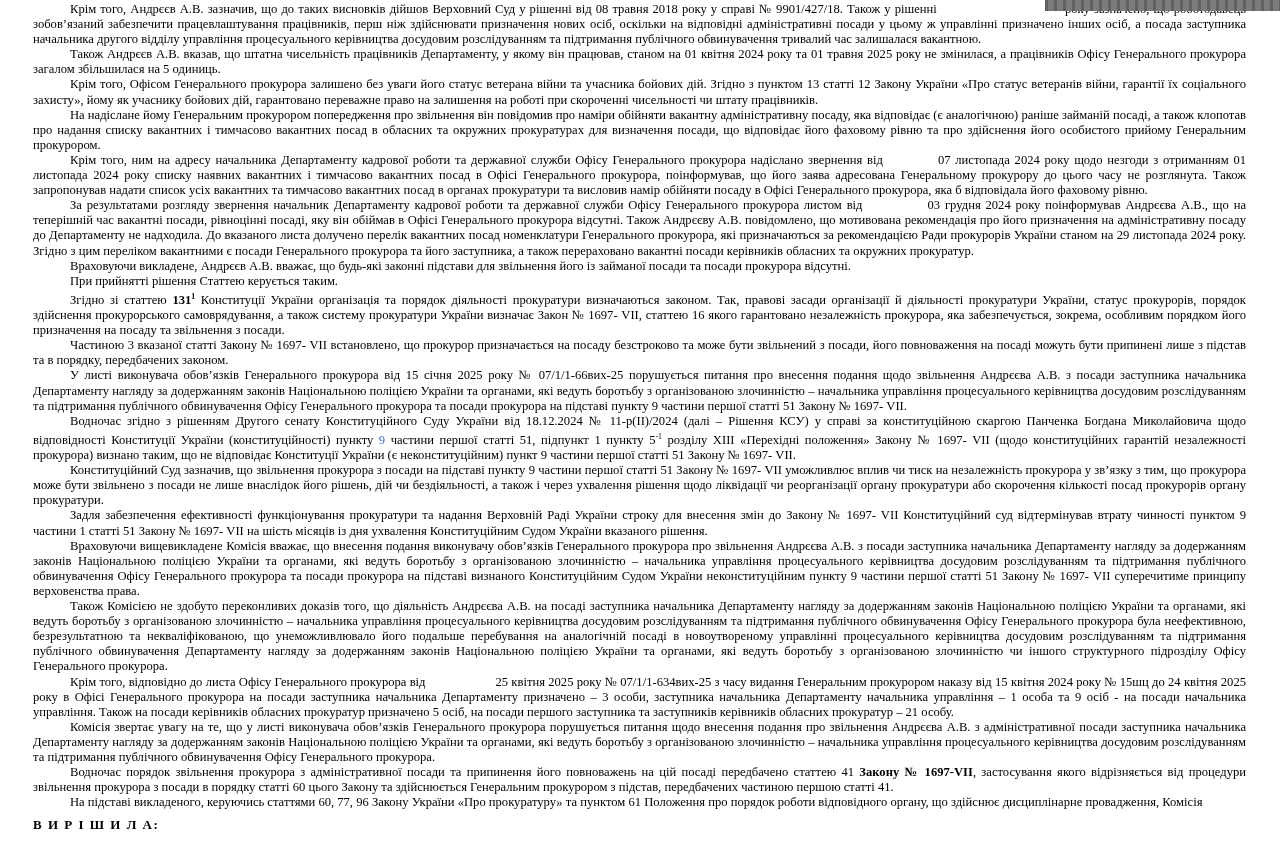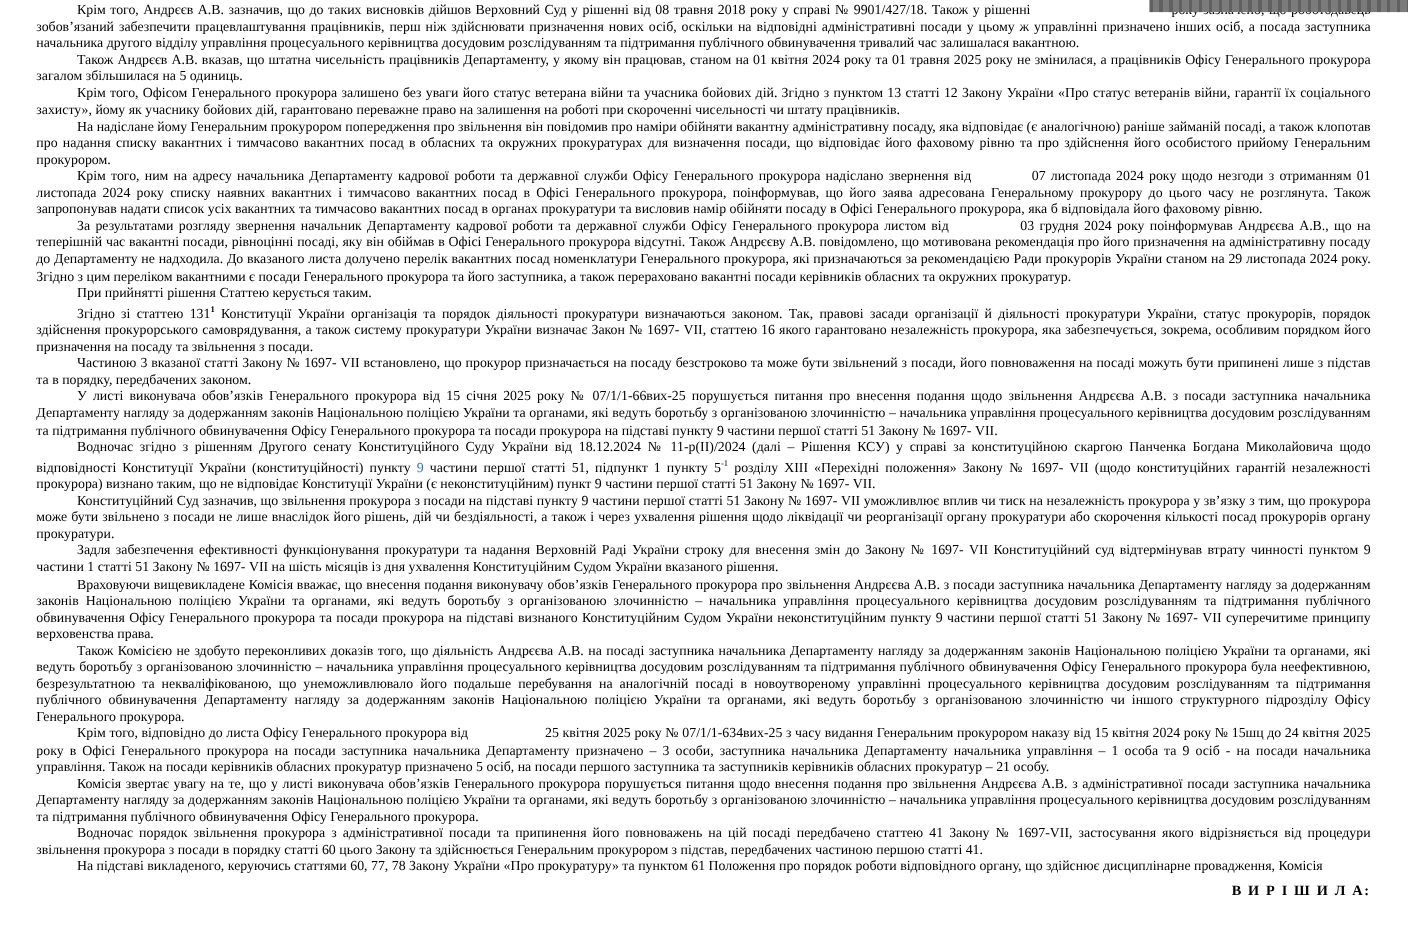--- a/index.html
+++ b/index.html
@@ -9,27 +9,27 @@
     font-family: "Liberation Serif", serif;
     font-size: 12.6px;
   }
   #page { position: relative; width: 1280px; height: 865px; }
   #doc { padding: 2px 34px 0 33px; }
   .para {
     text-align: justify; text-indent: 37px;
     line-height: 15.1px; margin: 0;
   }
   .para span { white-space: normal; }
-  .bold { font-weight: normal; }
+  .bold { font-weight: bold; }
   .sup { vertical-align: super; font-size: 0.62em; }
   .bold-sup { vertical-align: super; font-size: 0.62em; font-weight: bold; }
   .link { color: #3b6fd6; }
   .gap { display: inline-block; height: 1px; }
   .heading {
-    text-align: right; text-indent: 0; font-weight: bold;
+    text-align: left; text-indent: 0; font-weight: bold;
     letter-spacing: 1.5px; font-size: 13px;
     margin-top: 7px; margin-bottom: 7px;
   }
   .redaction-bar {
     position: absolute; left: 1045px; top: 0;
     width: 235px; height: 11px;
     background-color: #7b7b7b;
     background-image: repeating-linear-gradient(90deg,
       rgba(35,35,35,0.30) 0 3px, rgba(0,0,0,0) 3px 9px);
   }
@@ -38,29 +38,30 @@
 <body style="background-color: rgb(255, 255, 255); color: rgb(0, 0, 0);">
 
 <div id="page">
   <div id="doc">
       <div class="para"><span>Крім того, Андрєєв А.В. зазначив, що до таких висновків дійшов Верховний Суд у рішенні від 08 травня 2018 року у справі № 9901/427/18. Також у рішенні </span><span class="gap" style="width: 120px;"></span><span> року зазначено, що роботодавець зобов’язаний забезпечити працевлаштування працівників, перш ніж здійснювати призначення нових осіб, оскільки на відповідні адміністративні посади у цьому ж управлінні призначено інших осіб, а посада заступника начальника другого відділу управління процесуального керівництва досудовим розслідуванням та підтримання публічного обвинувачення тривалий час залишалася вакантною.</span></div>
       <div class="para"><span>Також Андрєєв А.В. вказав, що штатна чисельність працівників Департаменту, у якому він працював, станом на 01 квітня 2024 року та 01 травня 2025 року не змінилася, а працівників Офісу Генерального прокурора загалом збільшилася на 5 одиниць.</span></div>
       <div class="para"><span>Крім того, Офісом Генерального прокурора залишено без уваги його статус ветерана війни та учасника бойових дій. Згідно з пунктом 13 статті 12 Закону України «Про статус ветеранів війни, гарантії їх соціального захисту», йому як учаснику бойових дій, гарантовано переважне право на залишення на роботі при скороченні чисельності чи штату працівників.</span></div>
       <div class="para"><span>На надіслане йому Генеральним прокурором попередження про звільнення він повідомив про наміри обійняти вакантну адміністративну посаду, яка відповідає (є аналогічною) раніше займаній посаді, а також клопотав про надання списку вакантних і тимчасово вакантних посад в обласних та окружних прокуратурах для визначення посади, що відповідає його фаховому рівню та про здійснення його особистого прийому Генеральним прокурором.</span></div>
       <div class="para"><span>Крім того, ним на адресу начальника Департаменту кадрової роботи та державної служби Офісу Генерального прокурора надіслано звернення від</span><span class="gap" style="width: 55px;"></span><span>07 листопада 2024 року щодо незгоди з отриманням 01 листопада 2024 року списку наявних вакантних і тимчасово вакантних посад в Офісі Генерального прокурора, поінформував, що його заява адресована Генеральному прокурору до цього часу не розглянута. Також запропонував надати список усіх вакантних та тимчасово вакантних посад в органах прокуратури та висловив намір обійняти посаду в Офісі Генерального прокурора, яка б відповідала його фаховому рівню.</span></div>
       <div class="para"><span>За результатами розгляду звернення начальник Департаменту кадрової роботи та державної служби Офісу Генерального прокурора листом від</span><span class="gap" style="width: 65px;"></span><span>03 грудня 2024 року поінформував Андрєєва А.В., що на теперішній час вакантні посади, рівноцінні посаді, яку він обіймав в Офісі Генерального прокурора відсутні. Також Андрєєву А.В. повідомлено, що мотивована рекомендація про його призначення на адміністративну посаду до Департаменту не надходила. До вказаного листа долучено перелік вакантних посад номенклатури Генерального прокурора, які призначаються за рекомендацією Ради прокурорів України станом на 29 листопада 2024 року. Згідно з цим переліком вакантними є посади Генерального прокурора та його заступника, а також перераховано вакантні посади керівників обласних та окружних прокуратур.</span></div>
+      <div class="para"><span>Враховуючи викладене, Андрєєв А.В. вважає, що будь-які законні підстави для звільнення його із займаної посади та посади прокурора відсутні.</span></div>
       <div class="para"><span>При прийнятті рішення Статтею керується таким.</span></div>
       <div class="para"><span>Згідно зі статтею </span><span class="bold">131</span><span class="bold-sup">1</span><span> Конституції України організація та порядок діяльності прокуратури визначаються законом. Так, правові засади організації й діяльності прокуратури України, статус прокурорів, порядок здійснення прокурорського самоврядування, а також систему прокуратури України визначає Закон № 1697- VII, статтею 16 якого гарантовано незалежність прокурора, яка забезпечується, зокрема, особливим порядком його призначення на посаду та звільнення з посади.</span></div>
       <div class="para"><span>Частиною 3 вказаної статті Закону № 1697- VII встановлено, що прокурор призначається на посаду безстроково та може бути звільнений з посади, його повноваження на посаді можуть бути припинені лише з підстав та в порядку, передбачених законом.</span></div>
       <div class="para"><span>У листі виконувача обов’язків Генерального прокурора від 15 січня 2025 року № 07/1/1-66вих-25 порушується питання про внесення подання щодо звільнення Андрєєва А.В. з посади заступника начальника Департаменту нагляду за додержанням законів Національною поліцією України та органами, які ведуть боротьбу з організованою злочинністю – начальника управління процесуального керівництва досудовим розслідуванням та підтримання публічного обвинувачення Офісу Генерального прокурора та посади прокурора на підставі пункту 9 частини першої статті 51 Закону № 1697- VII.</span></div>
       <div class="para"><span>Водночас згідно з рішенням Другого сенату Конституційного Суду України від 18.12.2024 № 11-р(ІІ)/2024 (далі – Рішення КСУ) у справі за конституційною скаргою Панченка Богдана Миколайовича щодо відповідності Конституції України (конституційності) пункту </span><span class="link" style="color: rgb(59, 111, 214);">9</span><span> частини першої статті 51, підпункт 1 пункту 5</span><span class="sup">-1</span><span> розділу XIII «Перехідні положення» Закону № 1697- VII (щодо конституційних гарантій незалежності прокурора) визнано таким, що не відповідає Конституції України (є неконституційним) пункт 9 частини першої статті 51 Закону № 1697- VII.</span></div>
       <div class="para"><span>Конституційний Суд зазначив, що звільнення прокурора з посади на підставі пункту 9 частини першої статті 51 Закону № 1697- VII уможливлює вплив чи тиск на незалежність прокурора у зв’язку з тим, що прокурора може бути звільнено з посади не лише внаслідок його рішень, дій чи бездіяльності, а також і через ухвалення рішення щодо ліквідації чи реорганізації органу прокуратури або скорочення кількості посад прокурорів органу прокуратури.</span></div>
       <div class="para"><span>Задля забезпечення ефективності функціонування прокуратури та надання Верховній Раді України строку для внесення змін до Закону № 1697- VII Конституційний суд відтермінував втрату чинності пунктом 9 частини 1 статті 51 Закону № 1697- VII на шість місяців із дня ухвалення Конституційним Судом України вказаного рішення.</span></div>
       <div class="para"><span>Враховуючи вищевикладене Комісія вважає, що внесення подання виконувачу обов’язків Генерального прокурора про звільнення Андрєєва А.В. з посади заступника начальника Департаменту нагляду за додержанням законів Національною поліцією України та органами, які ведуть боротьбу з організованою злочинністю – начальника управління процесуального керівництва досудовим розслідуванням та підтримання публічного обвинувачення Офісу Генерального прокурора та посади прокурора на підставі визнаного Конституційним Судом України неконституційним пункту 9 частини першої статті 51 Закону № 1697- VII суперечитиме принципу верховенства права.</span></div>
       <div class="para"><span>Також Комісією не здобуто переконливих доказів того, що діяльність Андрєєва А.В. на посаді заступника начальника Департаменту нагляду за додержанням законів Національною поліцією України та органами, які ведуть боротьбу з організованою злочинністю – начальника управління процесуального керівництва досудовим розслідуванням та підтримання публічного обвинувачення Офісу Генерального прокурора була неефективною, безрезультатною та некваліфікованою, що унеможливлювало його подальше перебування на аналогічній посаді в новоутвореному управлінні процесуального керівництва досудовим розслідуванням та підтримання публічного обвинувачення Департаменту нагляду за додержанням законів Національною поліцією України та органами, які ведуть боротьбу з організованою злочинністю чи іншого структурного підрозділу Офісу Генерального прокурора.</span></div>
       <div class="para"><span>Крім того, відповідно до листа Офісу Генерального прокурора від</span><span class="gap" style="width: 70px;"></span><span>25 квітня 2025 року № 07/1/1-634вих-25 з часу видання Генеральним прокурором наказу від 15 квітня 2024 року № 15шц до 24 квітня 2025 року в Офісі Генерального прокурора на посади заступника начальника Департаменту призначено – 3 особи, заступника начальника Департаменту начальника управління – 1 особа та 9 осіб - на посади начальника управління. Також на посади керівників обласних прокуратур призначено 5 осіб, на посади першого заступника та заступників керівників обласних прокуратур – 21 особу.</span></div>
       <div class="para"><span>Комісія звертає увагу на те, що у листі виконувача обов’язків Генерального прокурора порушується питання щодо внесення подання про звільнення Андрєєва А.В. з адміністративної посади заступника начальника Департаменту нагляду за додержанням законів Національною поліцією України та органами, які ведуть боротьбу з організованою злочинністю – начальника управління процесуального керівництва досудовим розслідуванням та підтримання публічного обвинувачення Офісу Генерального прокурора.</span></div>
       <div class="para"><span>Водночас порядок звільнення прокурора з адміністративної посади та припинення його повноважень на цій посаді передбачено статтею 41 </span><span class="bold">Закону № 1697-VII</span><span>, застосування якого відрізняється від процедури звільнення прокурора з посади в порядку статті 60 цього Закону та здійснюється Генеральним прокурором з підстав, передбачених частиною першою статті 41.</span></div>
-      <div class="para"><span>На підставі викладеного, керуючись статтями 60, 77, 78 Закону України «Про прокуратуру» та пунктом 61 Положення про порядок роботи відповідного органу, що здійснює дисциплінарне провадження, Комісія</span></div>
+      <div class="para"><span>На підставі викладеного, керуючись статтями 60, 77, 96 Закону України «Про прокуратуру» та пунктом 61 Положення про порядок роботи відповідного органу, що здійснює дисциплінарне провадження, Комісія</span></div>
       <div class="para heading"><span>В И Р І Ш И Л А:</span></div>
     </div>
   <div class="redaction-bar" style="background-color: rgb(123, 123, 123);"></div>
 </div>
 
 </body></html>

